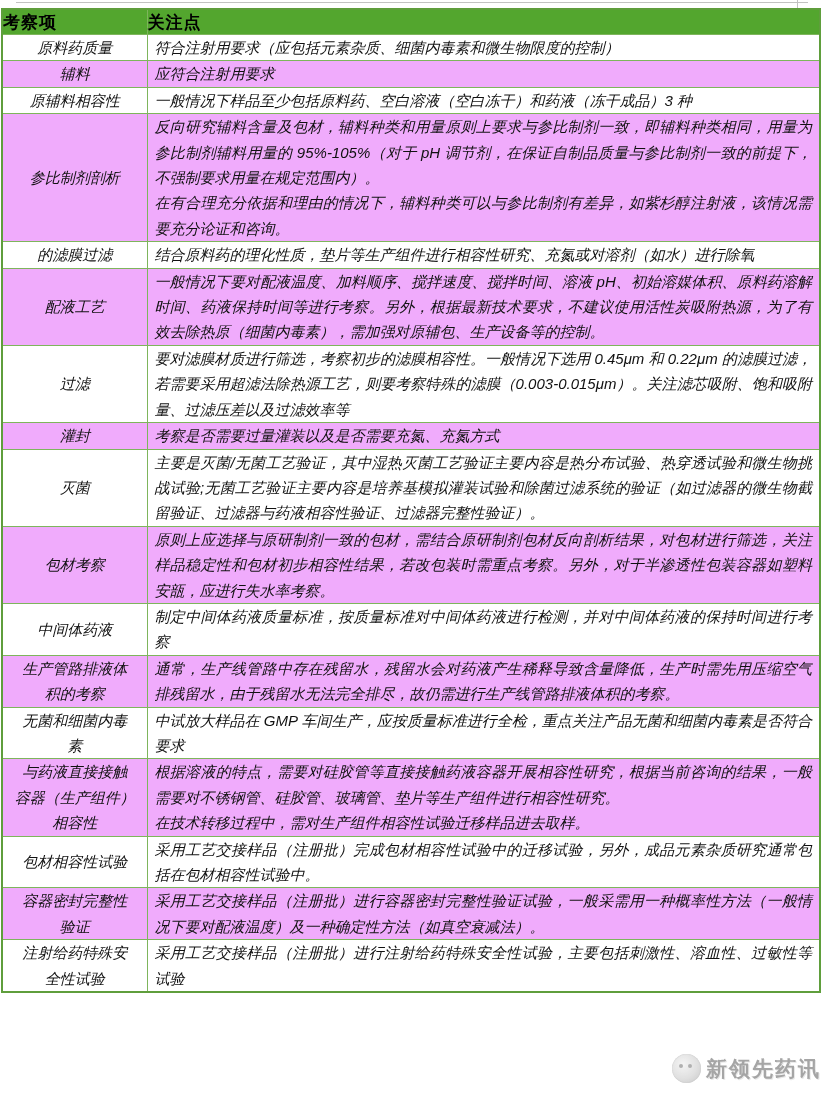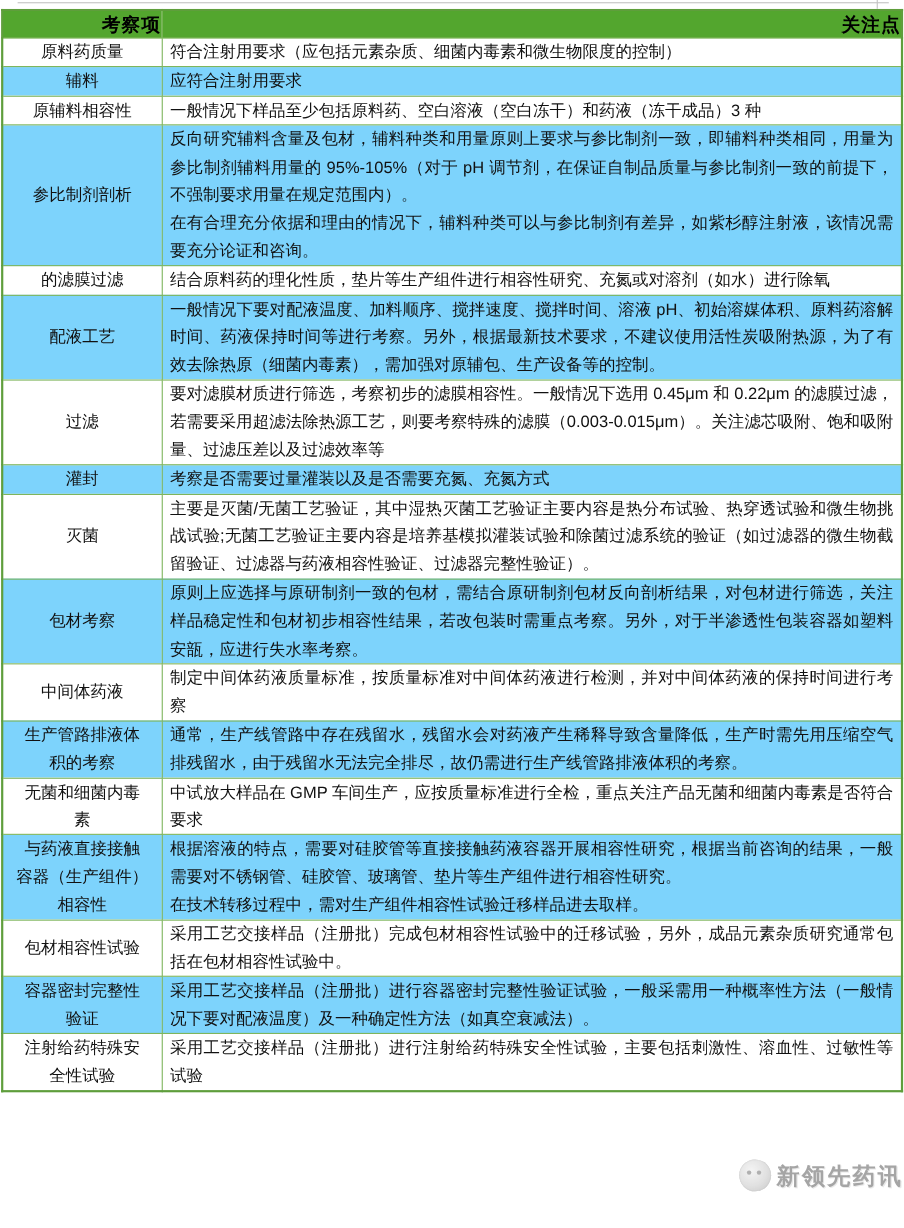--- a/index.html
+++ b/index.html
@@ -13,33 +13,33 @@
   .top-edge .edge-line{position:absolute;top:2px;left:16px;right:14px;border-top:1px solid #c2c2c2;}
   .top-edge .edge-tick{position:absolute;top:0;right:24px;width:1px;height:8px;background:#c2c2c2;}
 
   table.tbl{
     border-collapse:collapse;table-layout:fixed;width:820px;margin-left:1px;
     border:2px solid #5f9e3c;
   }
   .tbl th,.tbl td{border:1px solid #7eb55c;}
   .tbl th{
     background:#53a62e;color:#000;font-weight:bold;font-size:17px;
-    height:24px;padding:0;text-align:right;letter-spacing:1px;
+    height:24px;padding:0;text-align:left;letter-spacing:1px;
   }
   .tbl col.c1{width:145px;}
   .tbl td{
-    font-size:15px;line-height:25.4px;vertical-align:middle;
+    font-size:15px;line-height:25.4px;vertical-align:middle;font-style:italic;
   }
   .tbl td.c1{
     text-align:center;padding:0 6px;white-space:pre-line;
   }
   .tbl td.c2{
     text-align:justify;padding:0 7px;white-space:pre-line;
   }
-  tr.band td{background:#7dd3fc;}
+  tr.band td{background:#f0abfc;}
   tr.plain td{background:#ffffff;}
 
   .watermark{
     position:absolute;right:1px;top:1054px;display:flex;align-items:center;
     gap:5px;opacity:0.8;pointer-events:none;
   }
   .wm-logo{
     width:29px;height:29px;border-radius:50%;
     background:radial-gradient(circle at 38% 35%,#f2f2f2 0%,#d9d9d9 55%,#b9b9b9 100%);
     box-shadow:0 0 1px #9a9a9a inset;

